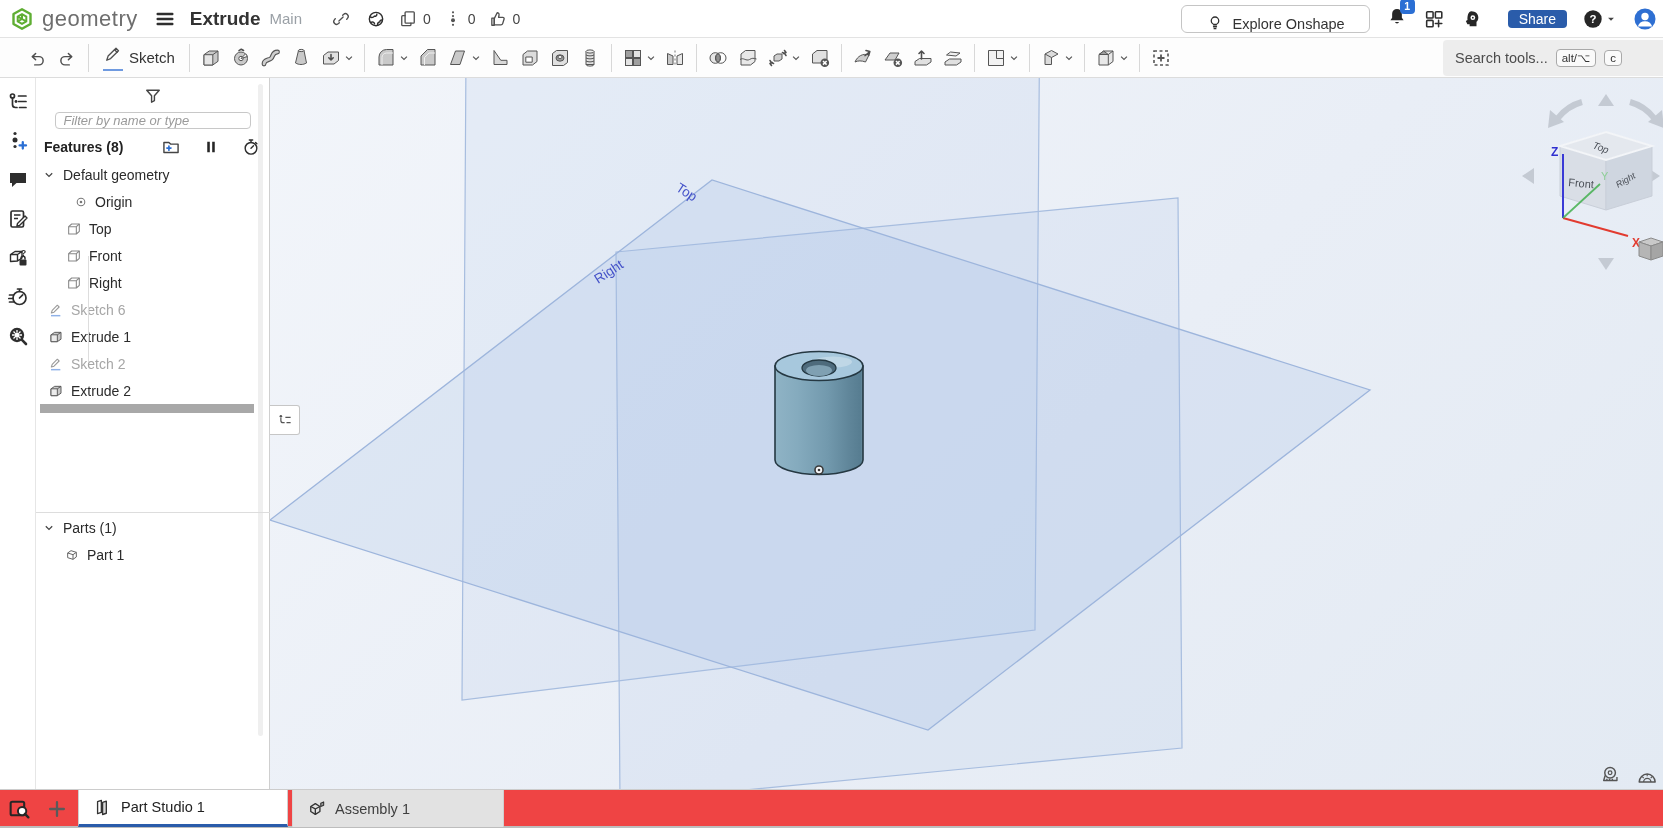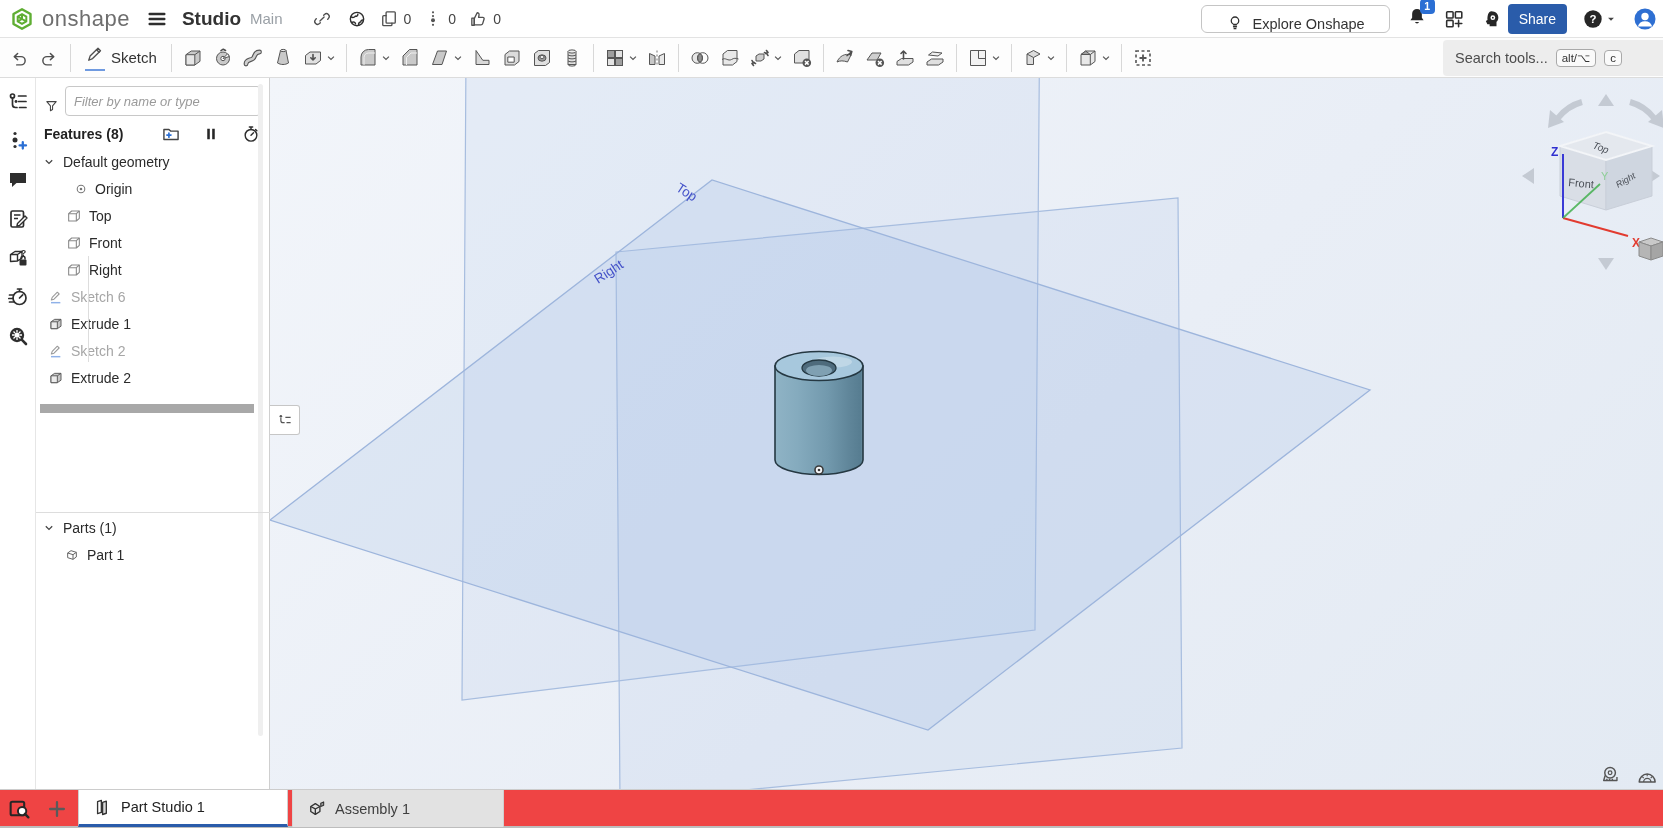--- a/index.html
+++ b/index.html
@@ -24,27 +24,27 @@
   .hamb { margin-left:16px; }
   .doc-title { font-size:19px; font-weight:bold; color:#333; margin-left:14px; }
   .workspace { font-size:15px; color:#9aa0a6; margin-left:9px; margin-right:14px; }
   .hstat { display:flex; align-items:center; margin-left:12px; gap:5px; color:#444; font-size:14px; }
   .explore-btn { display:flex; align-items:flex-end; gap:9px; height:28px; padding:0 24px;
     border:1px solid #c5c5c5; border-radius:6px; background:#fff; font-size:14.5px; color:#333; cursor:pointer; }
   .bell-wrap { position:relative; margin-left:16px; }
   .badge { position:absolute; top:-7px; right:-7px; min-width:15px; height:15px; background:#2b6fd4;
     color:#fff; font-size:10.5px; font-weight:bold; border-radius:4px; display:flex; align-items:center;
     justify-content:center; padding:0 3px; }
-  .share-btn { height:30px; padding:0 11px; background:#2a5caa; border:none; border-radius:4px;
-    color:#fff; font-size:14px; margin-left:6px; cursor:pointer; }
+  .share-btn { height:18px; padding:0 11px; background:#2a5caa; border:none; border-radius:4px;
+    color:#fff; font-size:14px; margin-left:26px; cursor:pointer; }
   .hgap { margin-left:15px; }
 
   
   #toolbar { position:absolute; left:0; top:38px; width:1663px; height:40px; background:#fdfdfd;
-    border-bottom:1px solid #dcdcdc; display:flex; align-items:center; padding-left:4px; }
+    border-bottom:1px solid #dcdcdc; display:flex; align-items:center; padding-left:22px; }
   .tbtn { width:30px; height:30px; display:flex; align-items:center; justify-content:center;
     border-radius:3px; cursor:pointer; flex:0 0 auto; }
   .tsep { width:1px; height:28px; background:#d8d8d8; margin:0 6px; flex:0 0 auto; }
   .tchev { width:14px; height:14px; margin-left:-4px; margin-right:2px; flex:0 0 auto; cursor:pointer; }
   .sketch-btn { display:flex; align-items:center; gap:6px; padding:2px 8px; cursor:pointer; }
   .sketch-label { font-size:15px; color:#333; }
   .searchtools { position:absolute; right:0; top:2px; height:36px; left:1443px; background:#ededed;
     border-radius:4px 0 0 4px; display:flex; align-items:center; padding-left:12px; gap:8px; cursor:text; }
   .searchtools-text { font-size:14.5px; color:#4c4c4c; }
   .key { border:1px solid #a9a9a9; border-radius:4px; background:#fafafa; padding:1px 5px;
@@ -52,21 +52,21 @@
 
   
   #leftstrip { position:absolute; left:0; top:78px; width:36px; height:711px; background:#fff;
     border-right:1px solid #e6e6e6; display:flex; flex-direction:column; align-items:center;
     padding-top:12px; gap:15px; }
   .stripbtn { width:24px; height:24px; cursor:pointer; }
 
   
   #panel { position:absolute; left:36px; top:78px; width:234px; height:711px; background:#fff;
     border-right:1px solid #cfcfcf; }
-  .filter-row { display:flex; align-items:flex-end; gap:6px; padding:8px 8px 6px 8px; }
+  .filter-row { display:flex; align-items:center; gap:6px; padding:8px 8px 6px 8px;flex-direction:column; }
   .filter-input { flex:1; height:30px; border:1px solid #c8c8c8; border-radius:4px; padding:0 8px;
     font-size:13px; font-style:italic; color:#444; outline:none; font-family:"Liberation Sans",sans-serif; }
   .filter-input::placeholder { color:#9a9a9a; font-style:italic; }
   .features-row { display:flex; align-items:center; padding:2px 8px 4px 8px; gap:21px; }
   .features-title { font-size:14px; font-weight:bold; color:#222; flex:1; }
   .trow { display:flex; align-items:center; height:27px; cursor:pointer; position:relative; }
   .trow .tlabel { font-size:14px; color:#2b2b2b; margin-left:7px; }
   .trow.muted .tlabel { color:#a6a6a6; }
   .ind0 { padding-left:6px; }
   .ind-origin { padding-left:38px; }
@@ -107,27 +107,27 @@
 
   <div id="header">
     <div class="hleft">
       <span class="ic ic24">
           <svg viewBox="0 0 24 24">
             <path d="M12 2.2 20.5 7v10L12 21.8 3.5 17V7z" fill="none" stroke="#5fae33" stroke-width="2.4" stroke-linejoin="round"></path>
             <path d="M12 7.2 16.3 9.6v4.8L12 16.8 7.7 14.4V9.6z" fill="none" stroke="#5fae33" stroke-width="2"></path>
             <path d="M7.7 9.6 12 12l4.3 2.4M12 12V7.2M12 12l-4.3 2.4" stroke="#5fae33" stroke-width="2" fill="none"></path>
           </svg>
         </span>
-      <span class="wordmark">onshape</span>
+      <span class="wordmark">geometry</span>
       <span class="ic ic22 hamb">
           <svg viewBox="0 0 24 24">
             <path d="M4 6.5h16M4 12h16M4 17.5h16" stroke="#2e2e2e" stroke-width="2.6" stroke-linecap="round"></path>
           </svg>
         </span>
-      <span class="doc-title">Studio</span>
+      <span class="doc-title">Extrude</span>
       <span class="workspace">Main</span>
       <span class="ic ic20 hgap">
           <svg viewBox="0 0 24 24">
             <path d="M9.5 14.5l5-5M14 7.5l1-1a3.4 3.4 0 0 1 4.8 4.8l-1 1M10 16.5l-1 1a3.4 3.4 0 0 1-4.8-4.8l1-1" fill="none" stroke="#4f4f4f" stroke-width="1.6" stroke-linecap="round" stroke-linejoin="round"></path>
           </svg>
         </span>
       <span class="ic ic20 hgap">
           <svg viewBox="0 0 24 24">
             <circle cx="12" cy="12" r="8" fill="none" stroke="#2e2e2e" stroke-width="1.7" stroke-linecap="round" stroke-linejoin="round"></circle>
             <path d="M5 9.5c2 1.5 4 .5 5-1 1.5.5 3.2-.6 3-2.2M5.8 16c2-1 4 0 4.5 1.8M14 19.5c-.5-2 .5-3.5 2.5-4 0-1.5 1.5-2.5 3-2.2" fill="none" stroke="#2e2e2e" stroke-width="1.7" stroke-linecap="round" stroke-linejoin="round"></path>

